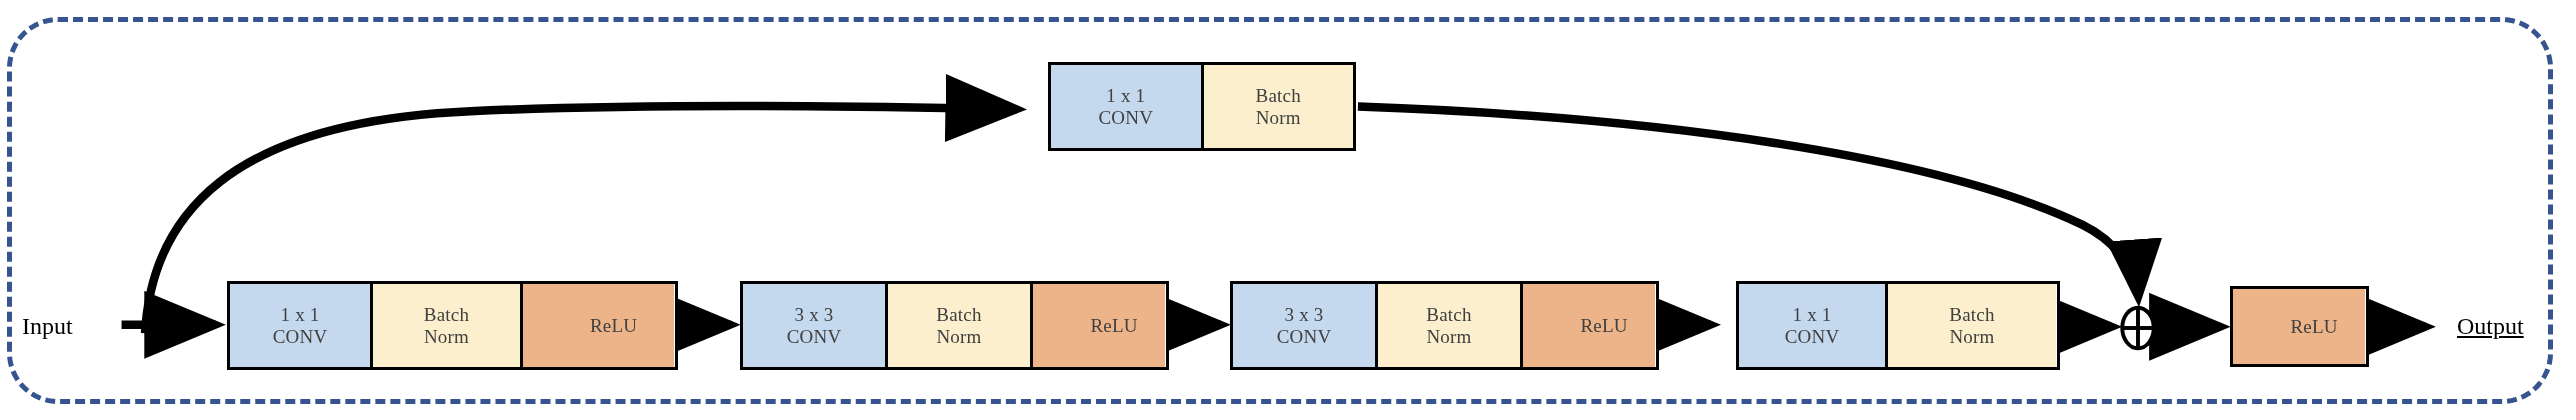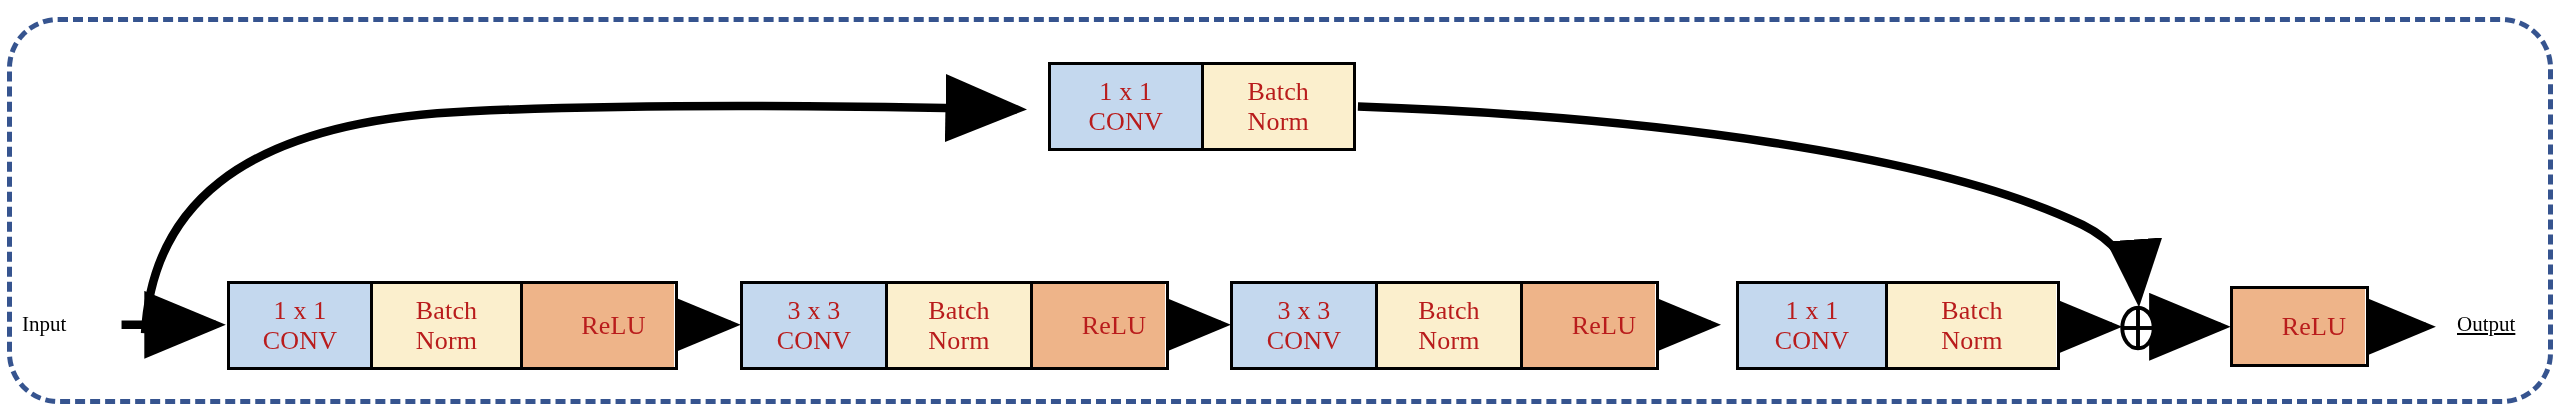--- a/index.html
+++ b/index.html
@@ -43,39 +43,39 @@
     box-sizing: border-box;
     border: 3.3px solid #000000;
     background: #ffffff;
   }
   .cell {
     display: flex;
     align-items: center;
     justify-content: center;
     text-align: center;
     box-sizing: border-box;
-    color: #b91c1c;
-    font-size: 26px;
+    color: #404040;
+    font-size: 19px;
     line-height: 1.14;
     letter-spacing: 0.2px;
   }
   .cell + .cell {
     border-left: 3.3px solid #000000;
   }
   .cell.blue   { background: #c4d8ee; }
   .cell.cream  { background: #fbefcd; }
   .cell.orange { background: #eeb489; padding-left: 30px; }
 
   .cell-text { display: block; white-space: pre-line; }
 
   
   .plain-label {
     position: absolute;
     color: #000000;
-    font-size: 21px;
+    font-size: 24px;
     line-height: 1;
     white-space: nowrap;
   }
   
   #oplus {
     position: absolute;
     left: 2119px;
     top: 305px;
     width: 38px;
     height: 46px;

